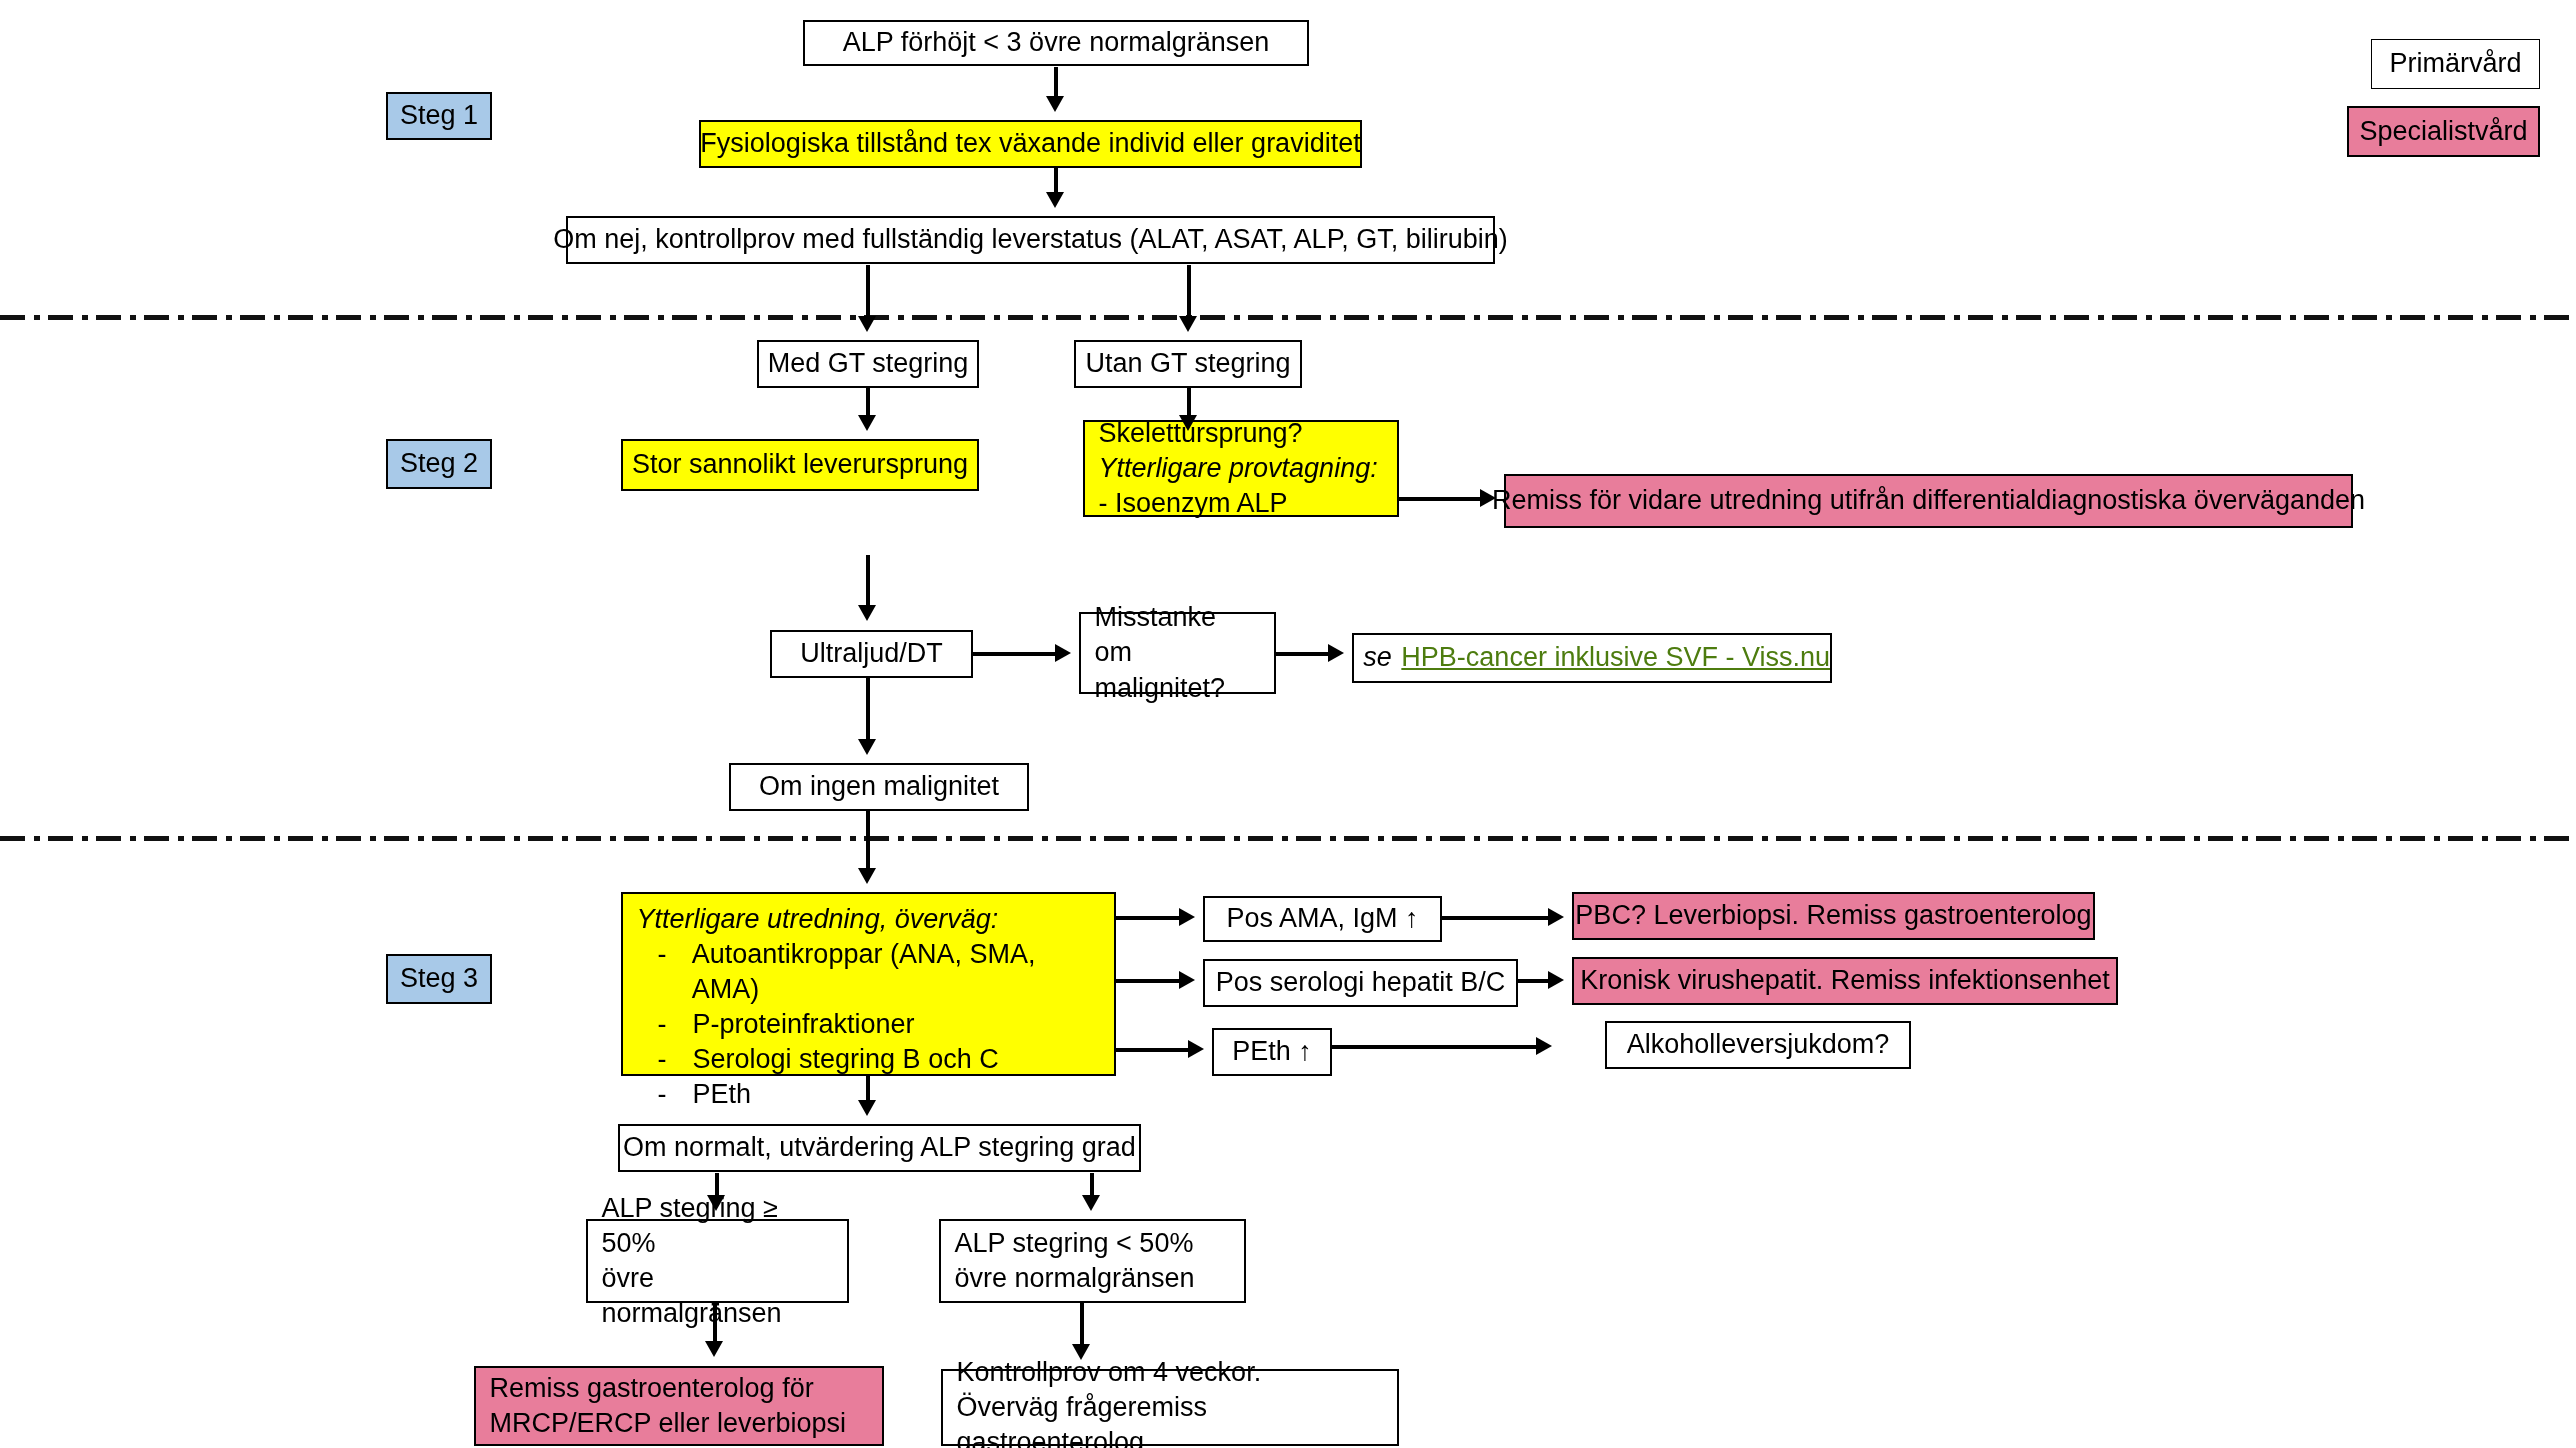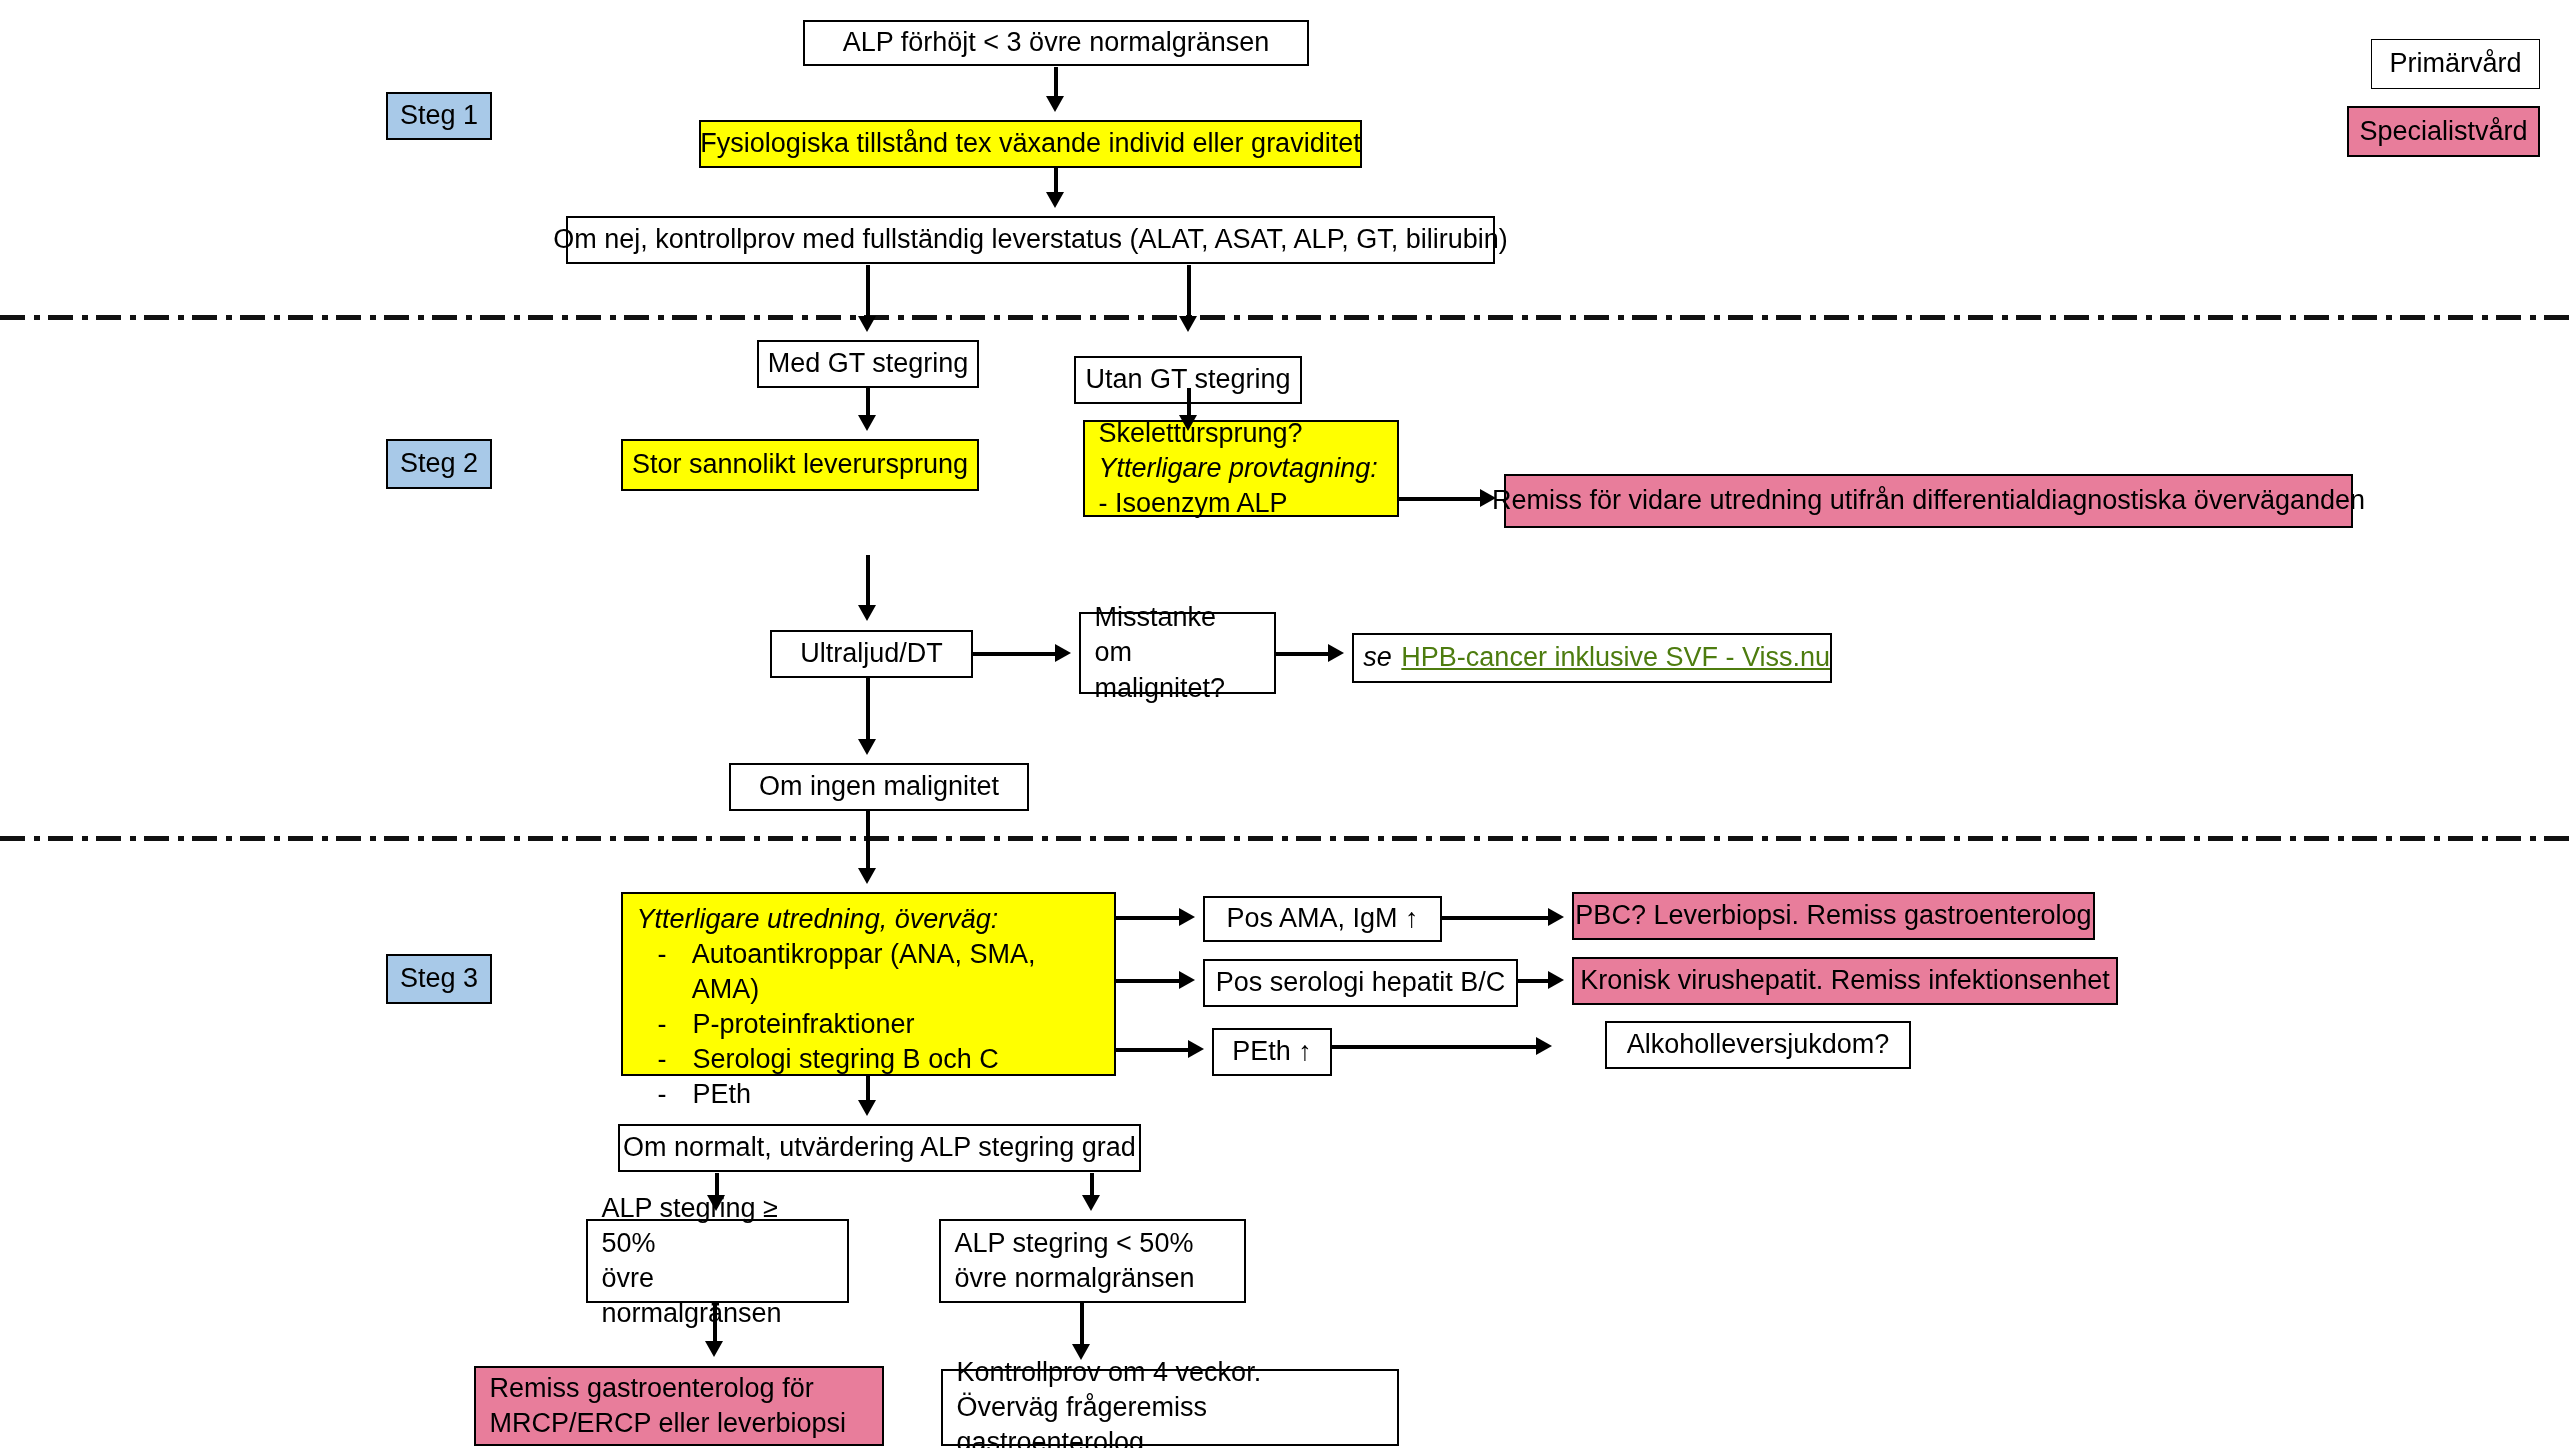--- a/index.html
+++ b/index.html
@@ -62,21 +62,21 @@
   <div class="box center" style="left: 699px; top: 120px; width: 663px; height: 48px; background-color: rgb(255, 255, 0);">
     <span>Fysiologiska tillstånd tex växande individ eller graviditet</span>
   </div>
   <div class="box center" style="left:566px; top:216px; width:929px; height:48px;">
     <span>Om nej, kontrollprov med fullständig leverstatus (ALAT, ASAT, ALP, GT, bilirubin)</span>
   </div>
 
   <div class="box center" style="left:757px; top:340px; width:222px; height:48px;">
     <span>Med GT stegring</span>
   </div>
-  <div class="box center" style="left:1074px; top:340px; width:228px; height:48px;margin-top:16px;">
+  <div class="box center" style="left:1074px; top:340px; width:228px; height:48px;">
     <span>Utan GT stegring</span>
   </div>
   <div class="box center" style="left: 621px; top: 439px; width: 358px; height: 52px; background-color: rgb(255, 255, 0);">
     <span>Stor sannolikt leverursprung</span>
   </div>
   <div class="box left" style="left: 1083px; top: 420px; width: 316px; height: 97px; background-color: rgb(255, 255, 0);">
     <div>Skelettursprung?</div>
     <div class="italic">Ytterligare provtagning:</div>
     <div>- Isoenzym ALP</div>
   </div>

